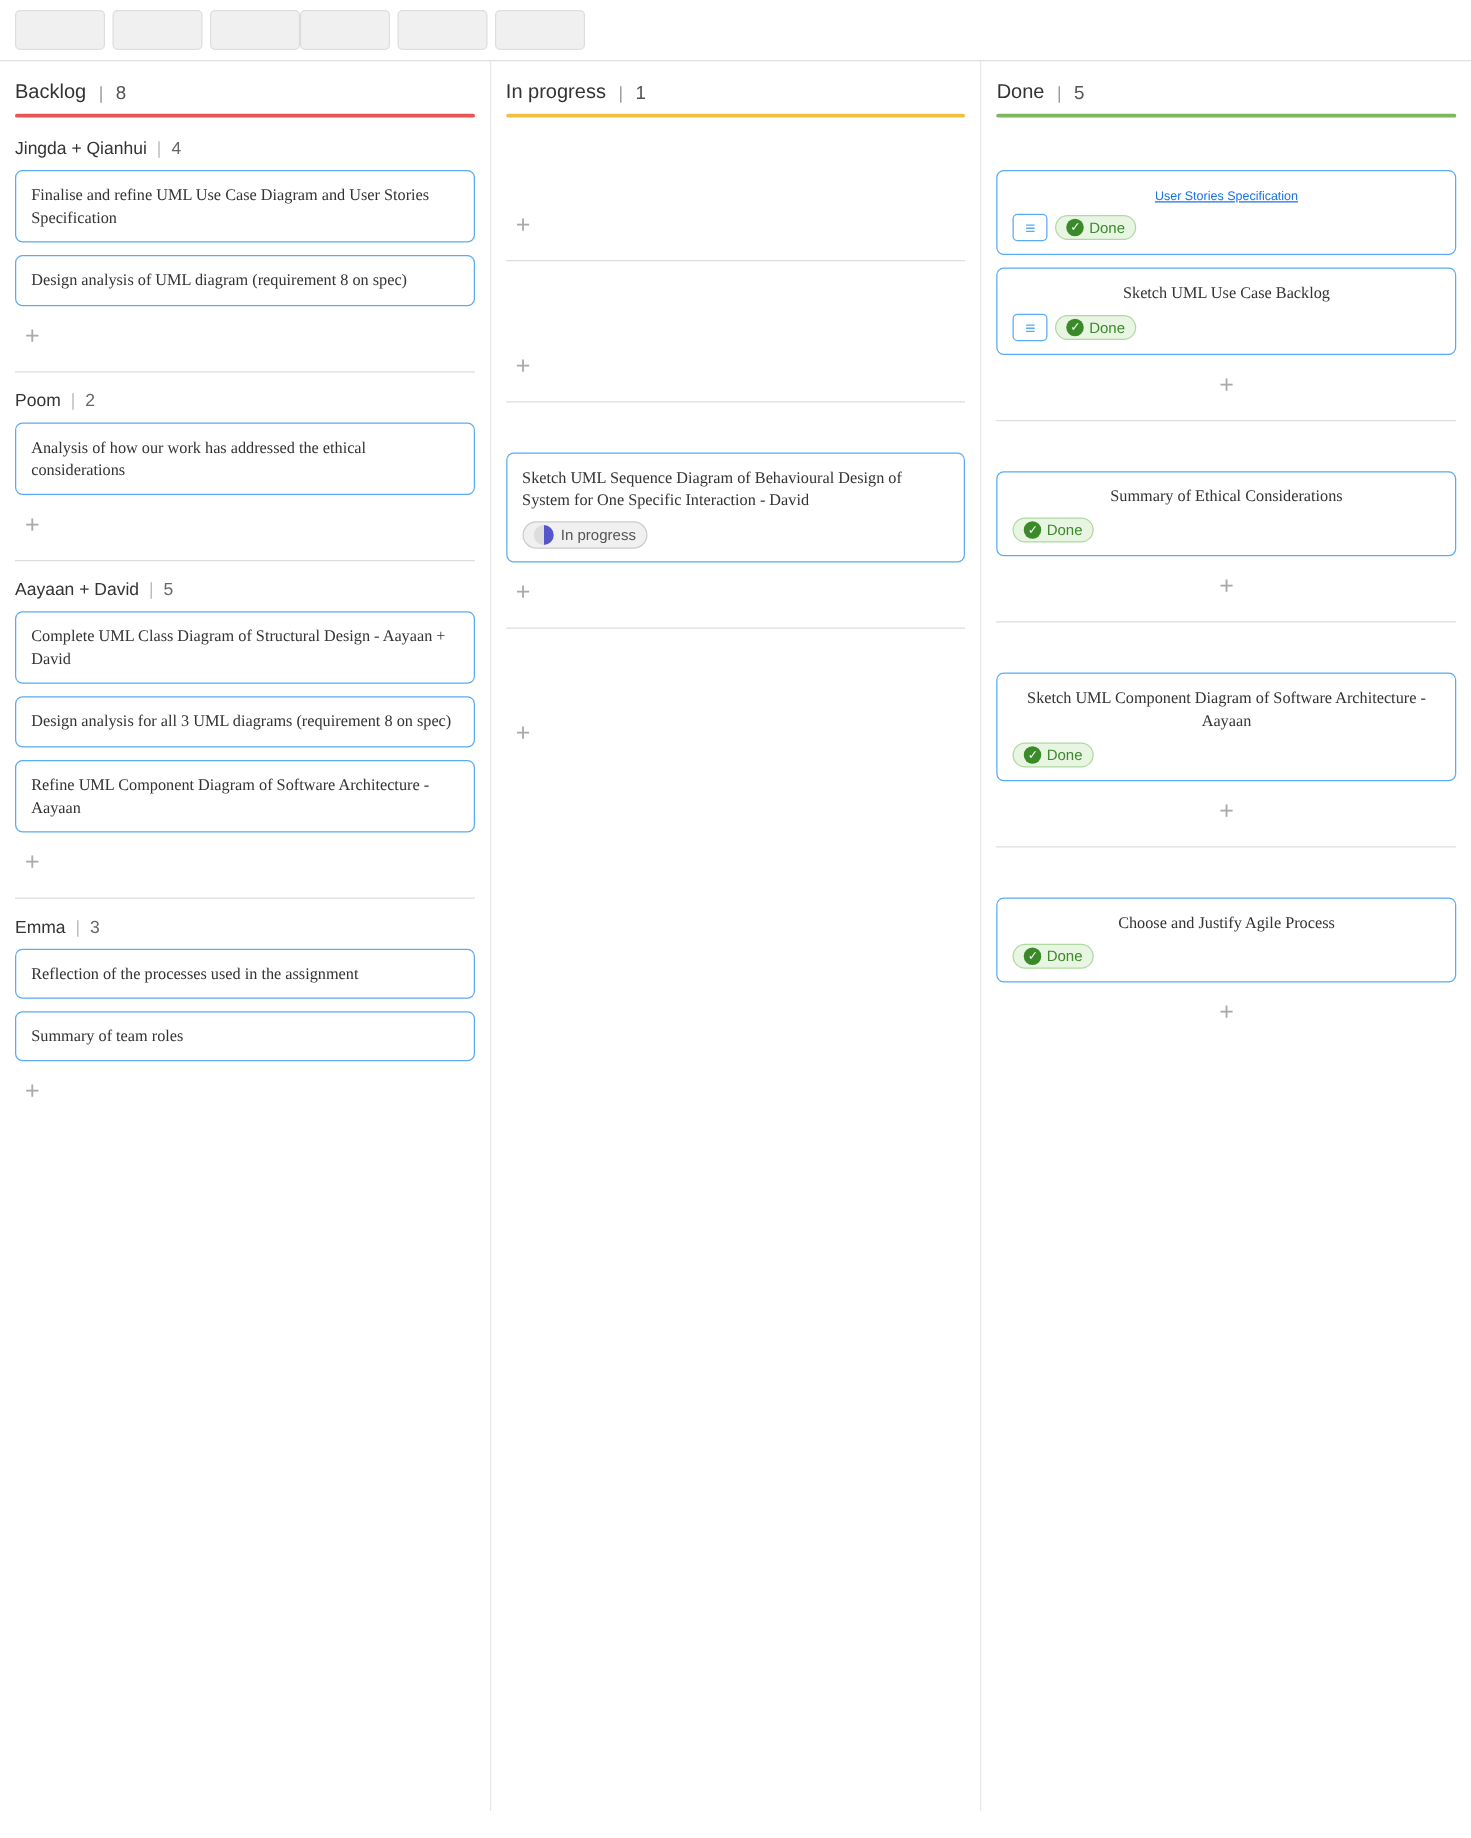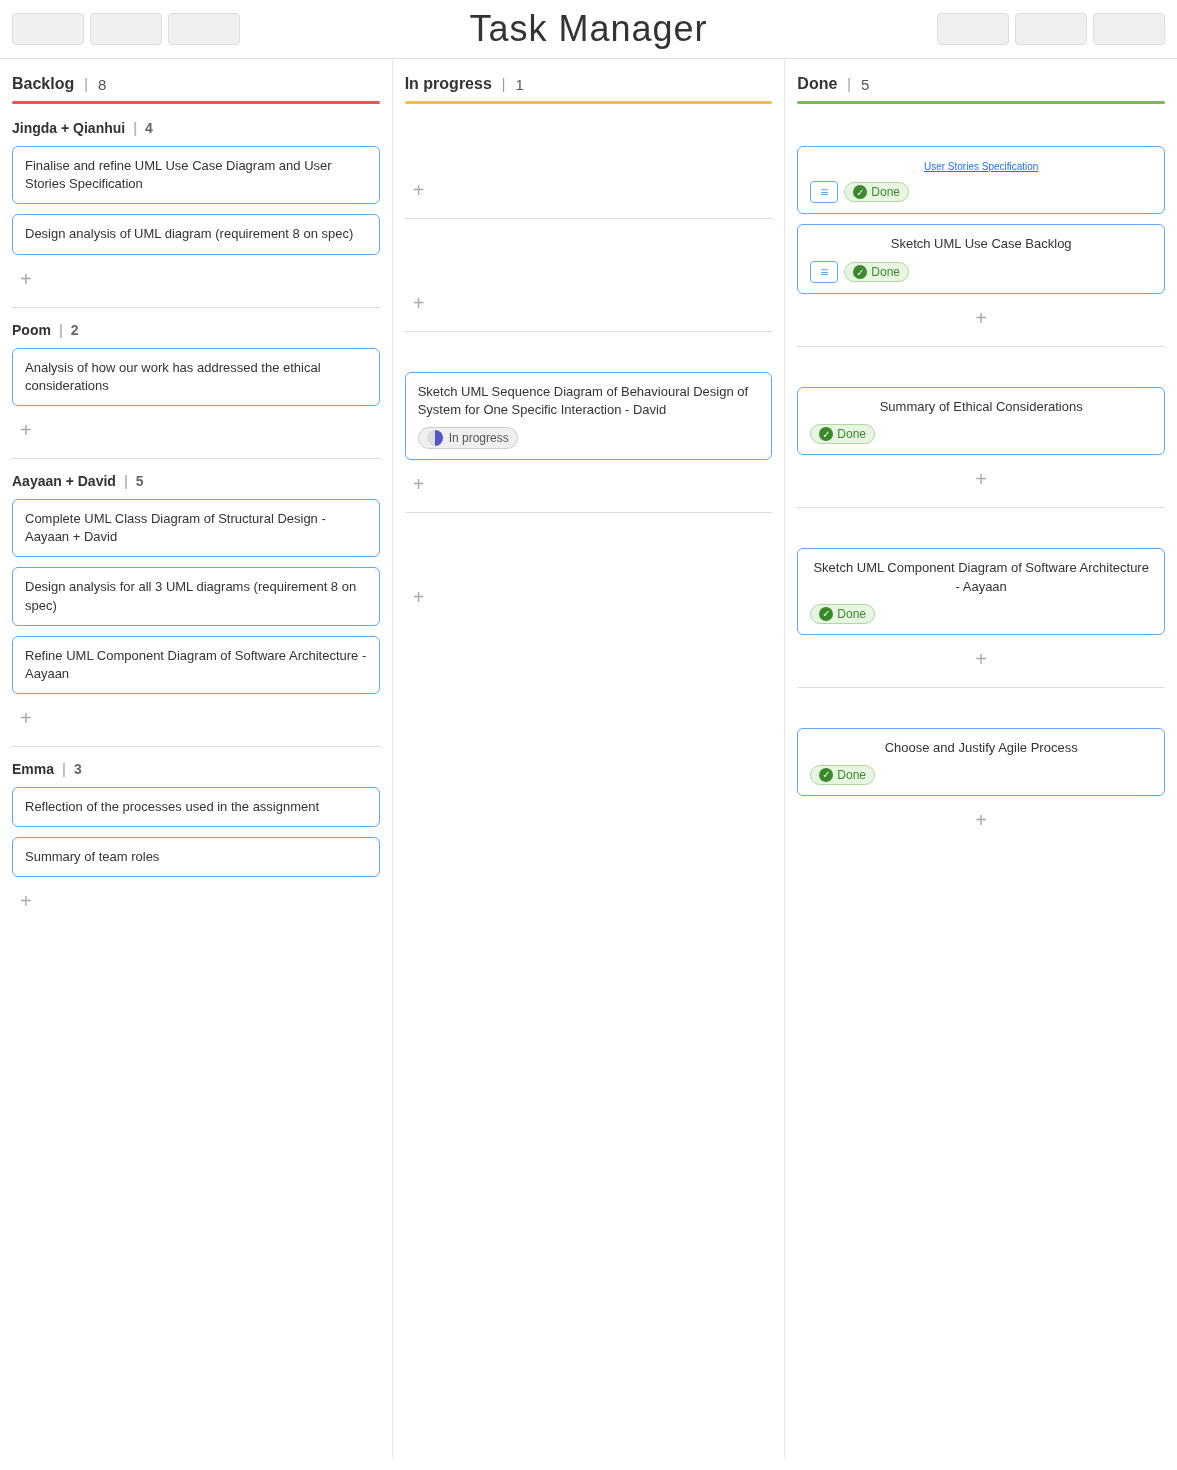--- a/index.html
+++ b/index.html
@@ -30,21 +30,21 @@
     }
     .column:last-child { border-right: none; text-align: center; }
     .column-header {
       display: flex;
       align-items: center;
       gap: 8px;
       margin-bottom: 8px;
     }
     .column-title {
       font-size: 16px;
-      font-weight: 700;
+      font-weight: 400;
     }
     .column-divider {
       font-size: 14px;
       color: #999;
       margin: 0 2px;
     }
     .column-count {
       font-size: 15px;
       color: #555;
     }
@@ -56,21 +56,21 @@
     .line-red { background: #e85555; }
     .line-yellow { background: #f0c040; }
     .line-green { background: #7cb860; }
 
     .section-header {
       display: flex;
       align-items: center;
       gap: 8px;
       margin: 14px 0 10px;
       font-size: 14px;
-      font-weight: 700;
+      font-weight: 400;
       color: #333;
     }
     .section-divider {
       color: #bbb;
     }
     .section-count {
       color: #666;
     }
     .section-separator {
       border: none;
@@ -82,20 +82,21 @@
       border: 1.5px solid #5aabf5;
       border-radius: 6px;
       padding: 10px 12px;
       margin-bottom: 10px;
       background: #fff;
     }
     .card-text {
       font-size: 13px;
       color: #333;
       line-height: 1.4;
+      font-family: Liberation Serif, serif;
     }
     .card-link {
       color: #1a73e8;
       text-decoration: underline;
       font-size: 10px;
       cursor: pointer;
     }
     .card-footer {
       display: flex;
       align-items: center;
@@ -187,23 +188,20 @@
   </style>
 </head>
 <body>
 
 <div class="top-nav">
   <div class="top-nav-tabs">
     <div class="top-nav-tab"></div>
     <div class="top-nav-tab"></div>
     <div class="top-nav-tab"></div>
   </div>
-  <div style="flex:1; text-align:center;">
-    <span class="header-title">Task Manager</span>
-  </div>
   <div class="top-nav-tabs">
     <div class="top-nav-tab"></div>
     <div class="top-nav-tab"></div>
     <div class="top-nav-tab"></div>
   </div>
 </div>
 
 <div class="board-container">
 
   <div class="column">

